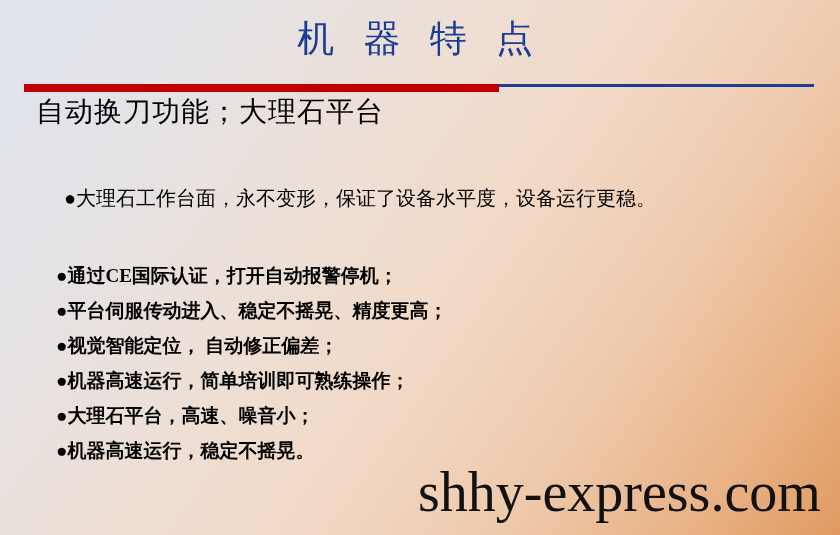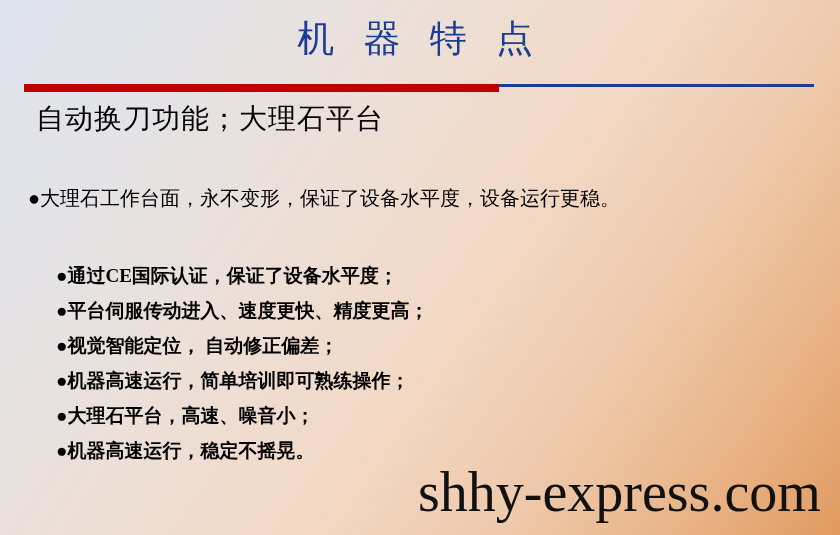--- a/index.html
+++ b/index.html
@@ -50,41 +50,41 @@
   .title-rule-accent {
     position: absolute;
     top: 84px;
     left: 24px;
     width: 475px;
     height: 8px;
     background: #c00000;
   }
   .subhead {
     position: absolute;
-    top: 100px;
+    top: 93px;
     left: 36px;
     font-size: 28px;
     color: #000;
     letter-spacing: 1px;
     white-space: nowrap;
   }
   .block-a {
     position: absolute;
     top: 168px;
     left: 0;
     width: 840px;
   }
   .block-a .line {
     font-size: 19px;
     color: #000;
     white-space: nowrap;
     line-height: 1.45;
   }
   .block-a .line1 { padding-left: 76px; }
-  .block-a .line2 { padding-left: 28px; margin-top: 16px; font-size: 20px;}
+  .block-a .line2 { padding-left: 64px; margin-top: 16px; font-size: 20px;}
   .block-b {
     position: absolute;
     top: 266px;
     left: 56px;
     width: 780px;
   }
   .block-b .line {
     font-size: 19px;
     font-weight: bold;
     color: #000;
@@ -113,22 +113,22 @@
   <div class="title-rule"></div>
   <div class="title-rule-accent"></div>
 
   <div class="subhead">自动换刀功能；大理石平台</div>
 
   <div class="block-a">
     <div class="line line2">●大理石工作台面，永不变形，保证了设备水平度，设备运行更稳。</div>
   </div>
 
   <div class="block-b">
-    <div class="line">●通过CE国际认证，保证了设备水平度；</div>
-    <div class="line">●平台伺服传动进入、速度更快、精度更高；</div>
+    <div class="line">●通过CE国际认证，打开自动报警停机；</div>
+    <div class="line">●平台伺服传动进入、稳定不摇晃、精度更高；</div>
     <div class="line">●视觉智能定位， 自动修正偏差；</div>
     <div class="line">●机器高速运行，简单培训即可熟练操作；</div>
     <div class="line">●大理石平台，高速、噪音小；</div>
     <div class="line">●机器高速运行，稳定不摇晃。</div>
   </div>
 
   <div class="watermark">shhy-express.com</div>
 
 </div>
 

